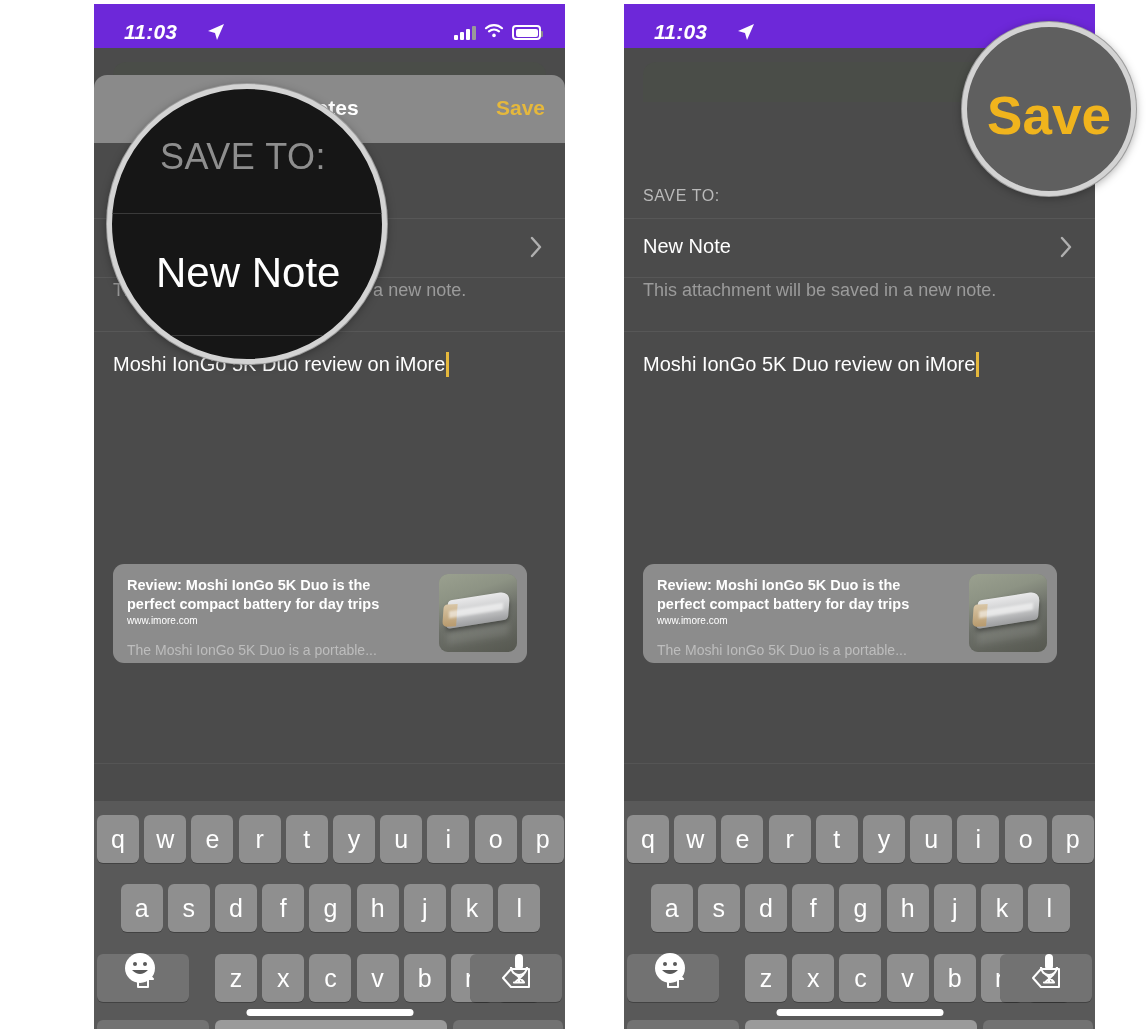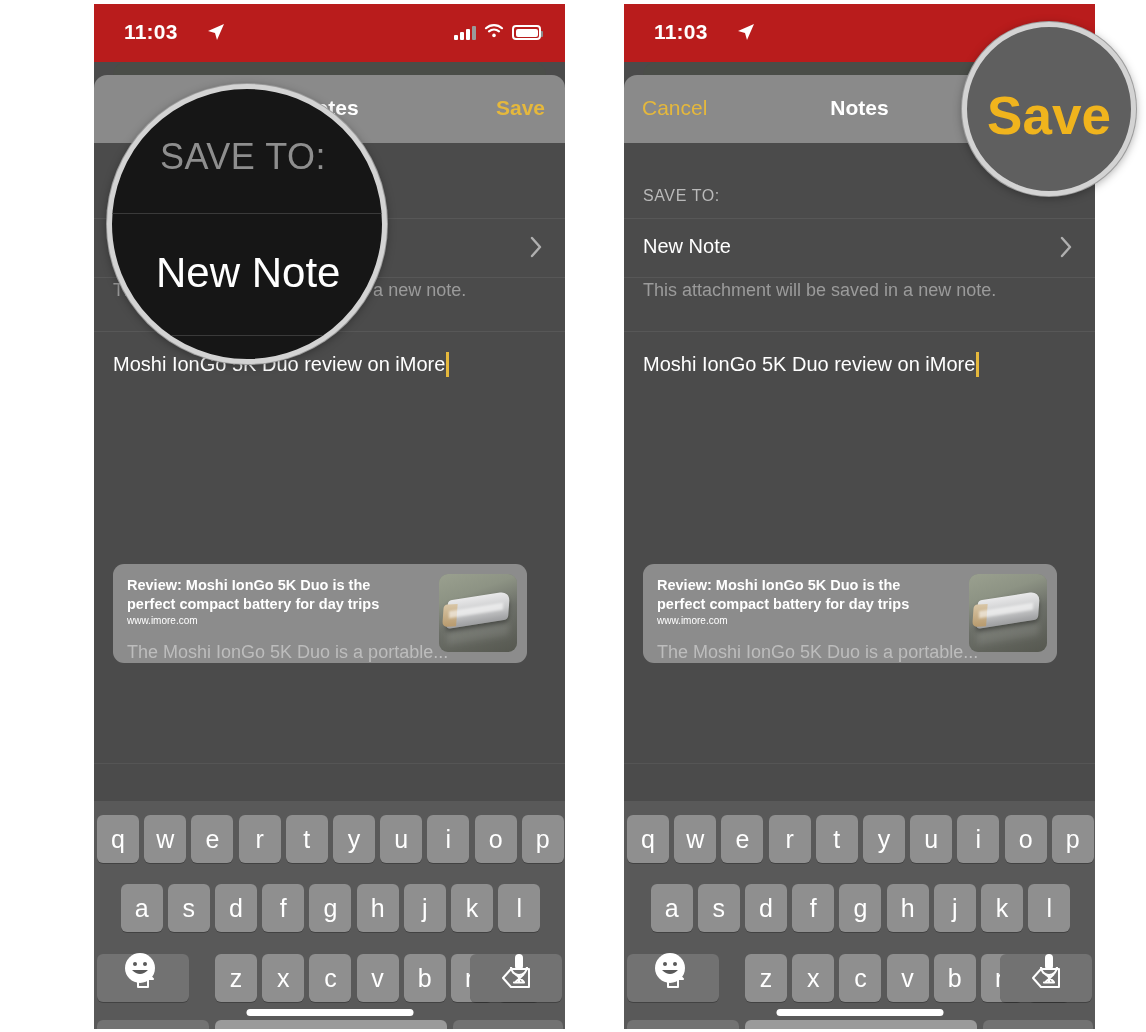--- a/index.html
+++ b/index.html
@@ -38,23 +38,24 @@
     left: 0; right: 0; bottom: 0;
     height: 3px;
     background: #ffffff;
     z-index: 60;
   }
 
   
   .statusbar {
     position: absolute;
     left: 0; right: 0; top: 4px;
-    height: 58px;
-    background: #b91c1c;
+    height: 44px;
+    background: #6d28d9;
     z-index: 5;
+    font-style: italic;
   }
   .status-time {
     position: absolute;
     left: 30px;
     top: 16px;
     color: #ffffff;
     font-size: 21px;
     font-weight: bold;
     letter-spacing: 0.2px;
   }
@@ -229,21 +230,21 @@
   .lc-url {
     position: absolute;
     left: 14px; top: 51px;
     color: #ffffff;
     font-size: 10px;
   }
   .lc-desc {
     position: absolute;
     left: 14px; top: 78px;
     color: #bdbdbd;
-    font-size: 18px;
+    font-size: 14px;
   }
   .lc-thumb {
     position: absolute;
     right: 10px; top: 10px;
     width: 78px; height: 78px;
     border-radius: 9px;
     overflow: hidden;
     background: #7d8079;
   }
   .lc-thumb .bg {
@@ -559,24 +560,20 @@
     <div class="status-time">11:03</div>
     <div class="status-loc">
       <svg width="18" height="18" viewBox="0 0 18 18">
           <path d="M17 1 L1 8 L8 10 L10 17 Z" fill="#ffffff"></path>
         </svg>
     </div>
   </div>
 
   <div class="card-behind"></div>
 
-  <div class="navbar">
-    <div class="nav-cancel">Cancel</div>
-    <div class="nav-title">Notes</div>
-  </div>
 
   <div class="sheet">
     <div class="section-label" style="top:44px;">SAVE TO:</div>
     <div class="hr" style="top:75px;"></div>
 
     <div class="row-newnote" style="top:76px;">
       <span class="lbl">New Note</span>
       <span class="chevron">
         <svg width="13" height="22" viewBox="0 0 13 22">
             <path d="M2 2 L10 11 L2 20" stroke="#b0b0b0" stroke-width="2.4" fill="none" stroke-linecap="round" stroke-linejoin="round"></path>

